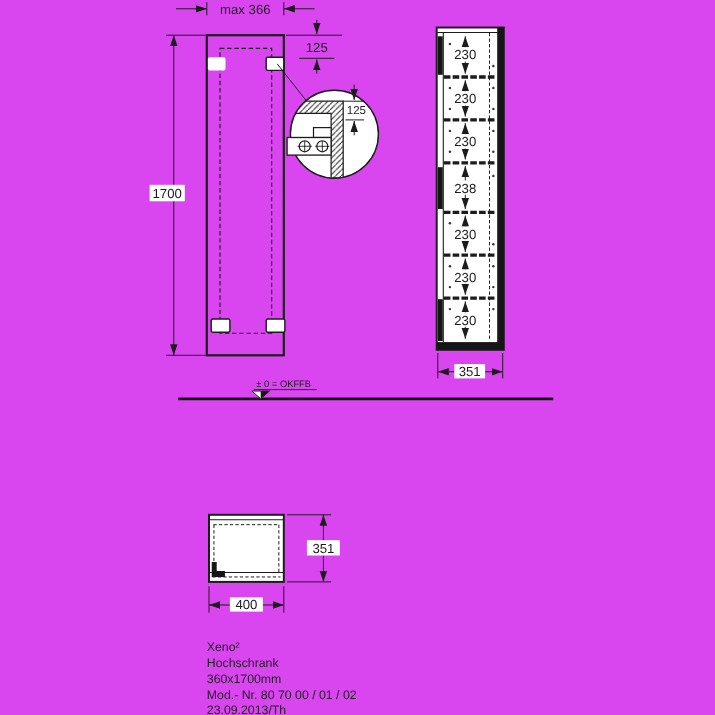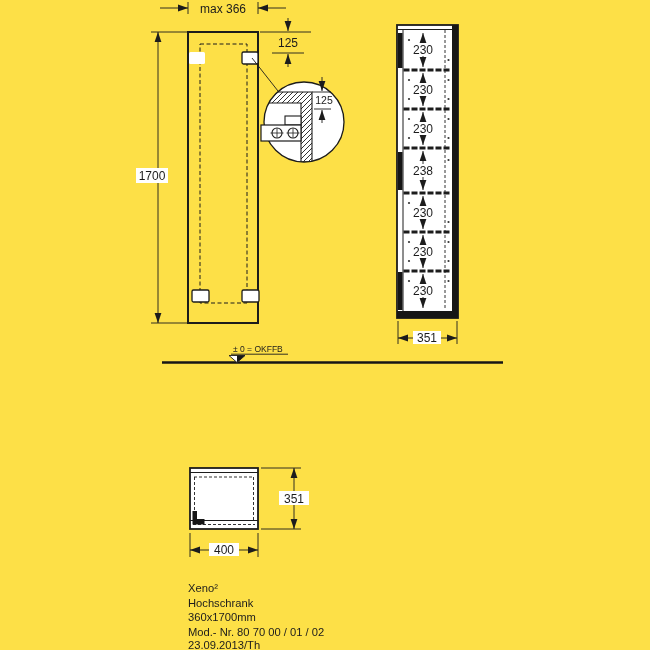--- a/index.html
+++ b/index.html
@@ -1,16 +1,16 @@
 <!DOCTYPE html>
 <html><head>
 <meta charset="utf-8">
 <style>
   html,body{margin:0;padding:0;background:#fff;}
-  #canvas{position:relative;width:650px;height:650px;background:#fde047;overflow:hidden;}
+  #canvas{position:relative;width:650px;height:650px;background:#d946ef;overflow:hidden;}
   svg text{font-family:"Liberation Sans","DejaVu Sans",sans-serif;fill:#1c1c1c;}
   .ln{stroke:#1c1c1c;stroke-width:1;fill:none;}
   .thick{stroke-width:2;}
   .med{stroke-width:1.5;}
   .dim{stroke:#1c1c1c;stroke-width:0.9;fill:none;}
   .dash{stroke-dasharray:4 2.5;}
   .dash2{stroke-dasharray:3 2;stroke-width:0.9;}
   .shelf{stroke:#1c1c1c;stroke-width:3;stroke-dasharray:6 2;}
   .blk{fill:#161616;stroke:none;}
   .wbg{fill:#ffffff;stroke:none;}

